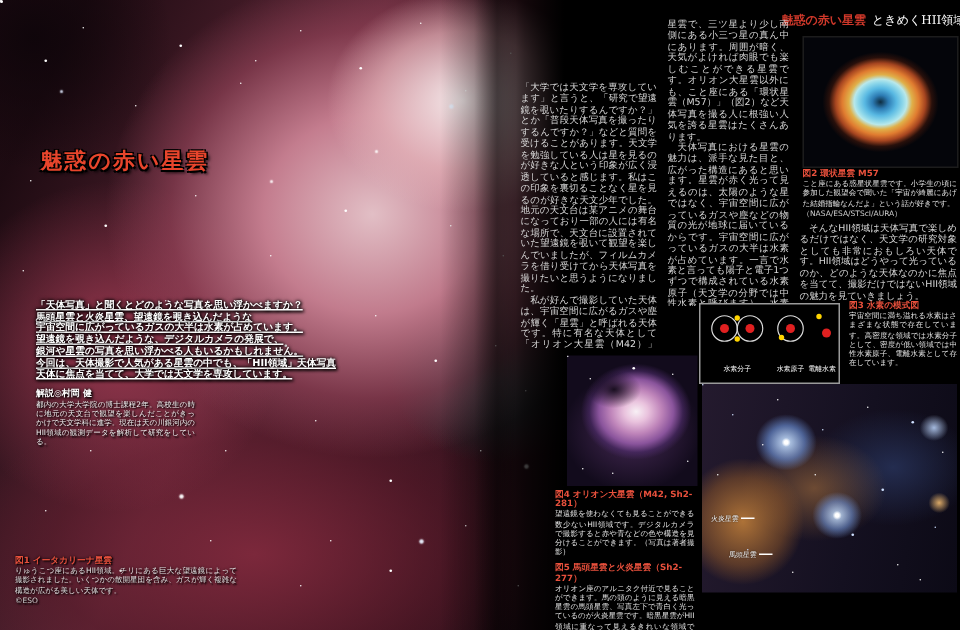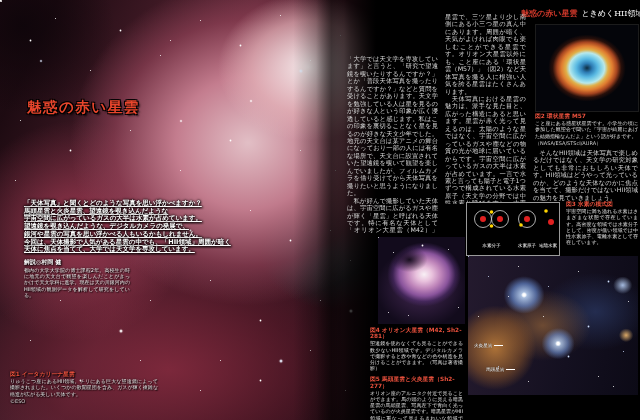--- a/index.html
+++ b/index.html
@@ -118,21 +118,21 @@
   </div>
 
   <div class="kicker-left">魅惑の赤い星雲</div>
 
   <div class="lead">
     <div>「天体写真」と聞くとどのような写真を思い浮かべますか？</div>
     <div>馬頭星雲と火炎星雲、望遠鏡を覗き込んだような</div>
     <div>宇宙空間に広がっているガスの大半は水素が占めています。</div>
     <div>望遠鏡を覗き込んだような、デジタルカメラの発展で、</div>
     <div>銀河や星雲の写真を思い浮かべる人もいるかもしれません。</div>
-    <div>今回は、天体撮影で人気がある星雲の中でも、「HII領域」周囲が暗く</div>
+    <div>今回は、天体撮影で人気がある星雲の中でも、「HII領域」天体写真</div>
     <div>天体に焦点を当てて、大学では天文学を専攻しています。</div>
   </div>
 
   <div class="author">解説◎村岡 健</div>
   <div class="bio">都内の大学大学院の博士課程2年。高校生の時に地元の天文台で観望を楽しんだことがきっかけで天文学科に進学。現在は天の川銀河内のHII領域の観測データを解析して研究をしている。</div>
 
   <div class="figcap fig1-cap">
     <div class="cap-title">図1 イータカリーナ星雲</div>
     <div>りゅうこつ座にあるHII領域。チリにある巨大な望遠鏡によって撮影されました。いくつかの散開星団を含み、ガスが輝く複雑な構造が広がる美しい天体です。</div>
     <div class="credit">©ESO</div>

